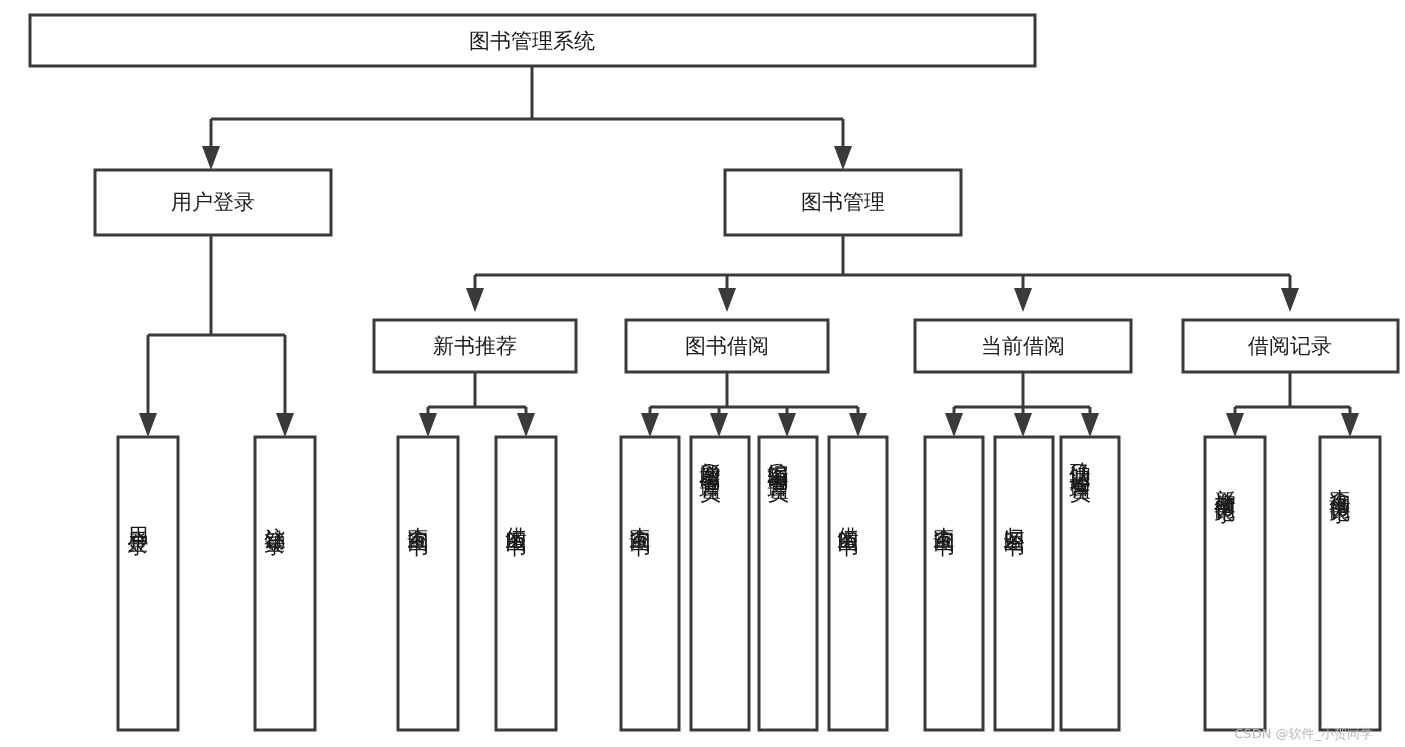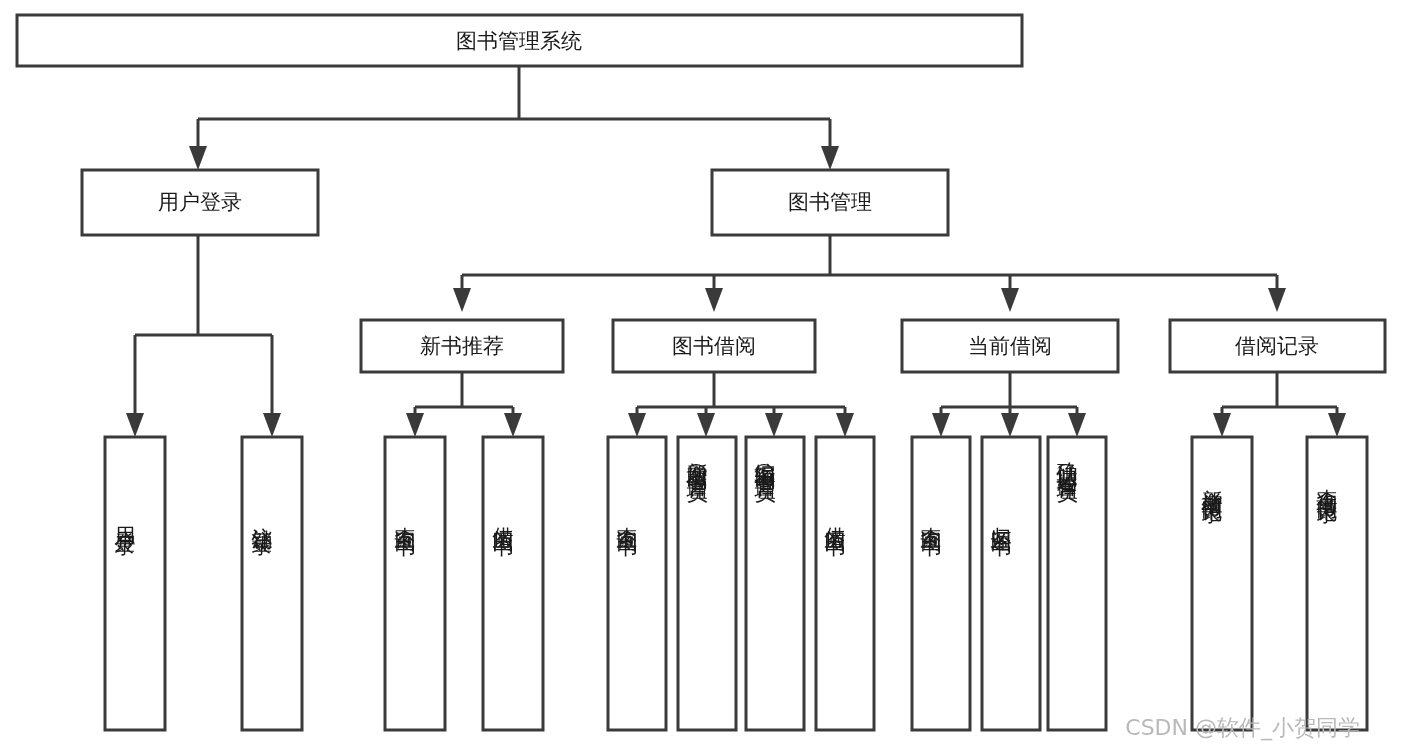--- a/index.html
+++ b/index.html
@@ -11,20 +11,21 @@
     width: 1405px;
     height: 747px;
     font-family: "DejaVu Sans", "Liberation Sans", sans-serif;
     overflow: hidden;
   }
   #diagram-root {
     position: relative;
     width: 1368px;
     height: 747px;
     background: #ffffff;
+    margin-left: 13px;
   }
   svg#flow {
     position: absolute;
     left: 0;
     top: 0;
     width: 1405px;
     height: 747px;
   }
   .node-box {
     fill: #ffffff;
@@ -60,21 +61,21 @@
     text-align: left;
     white-space: nowrap;
     pointer-events: none;
     user-select: none;
   }
   .watermark {
     position: absolute;
     right: 8px;
     bottom: 4px;
     font-family: "DejaVu Sans", "Liberation Sans", sans-serif;
-    font-size: 22px;
+    font-size: 13px;
     color: #b9b9b9;
     white-space: nowrap;
     user-select: none;
   }
 </style>
 </head>
 <body>
 
 <div id="diagram-root">
 

